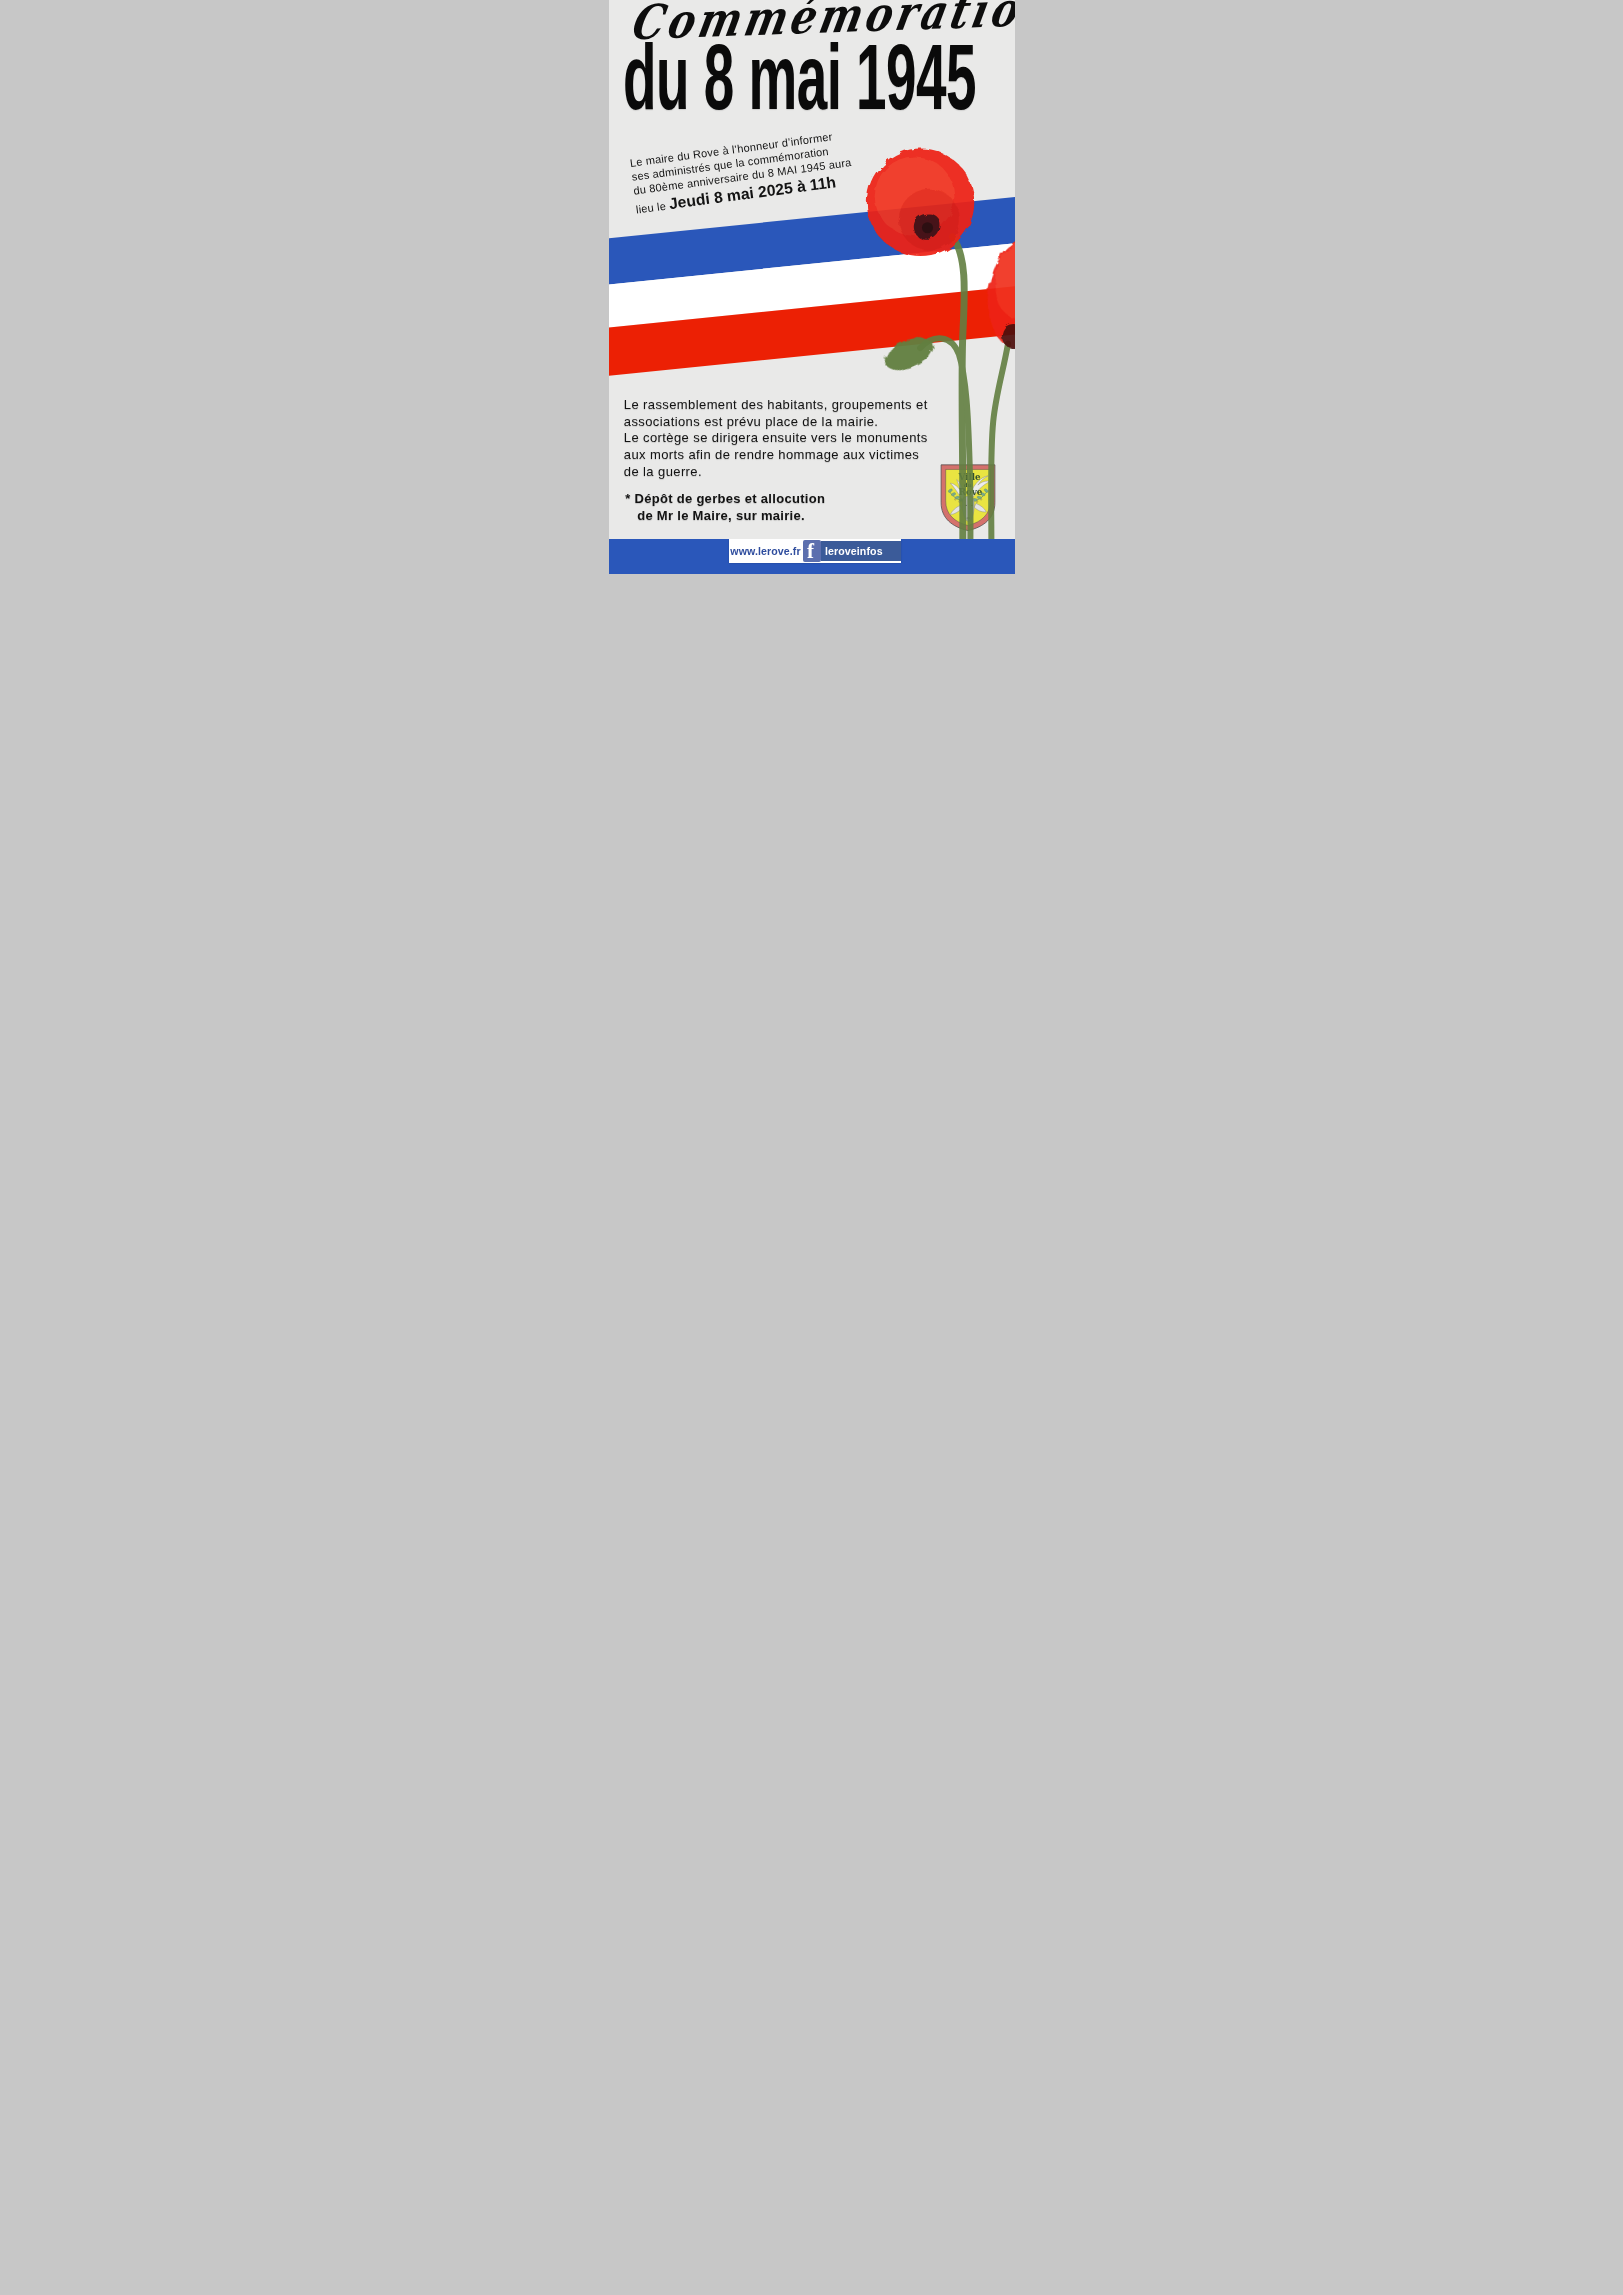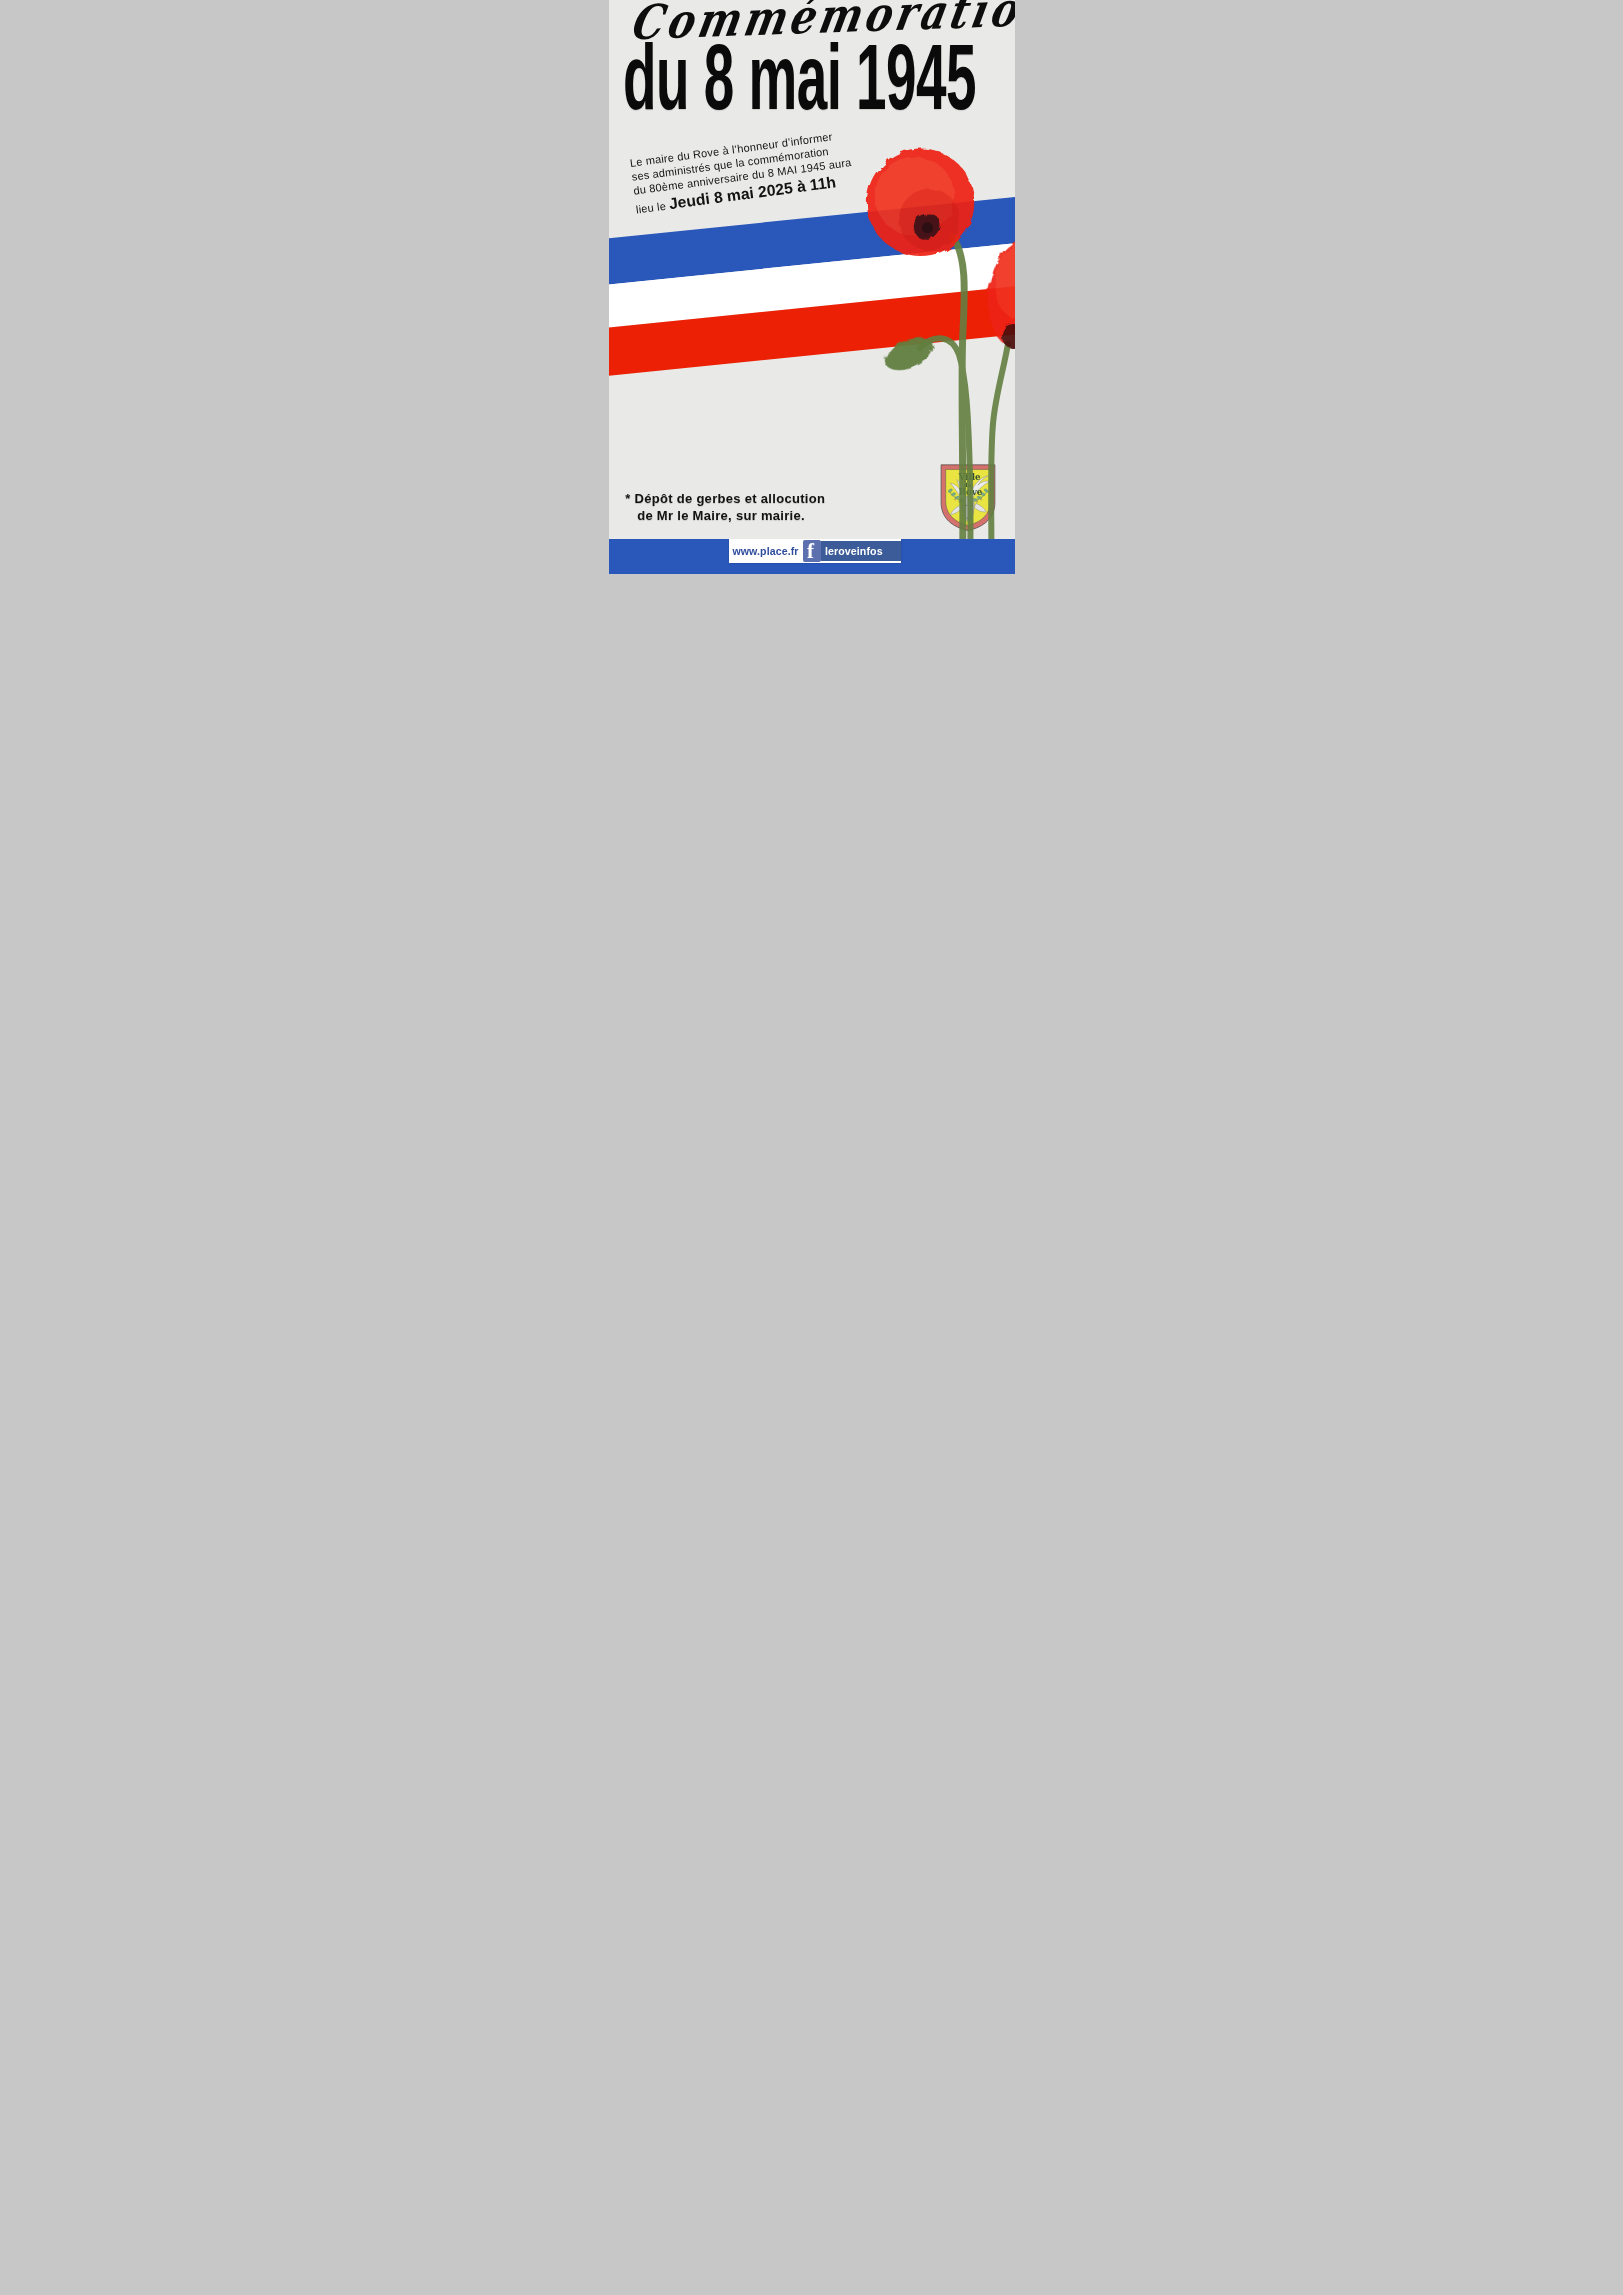--- a/index.html
+++ b/index.html
@@ -183,29 +183,36 @@
   <div class="title-script">Commémoration</div>
   <div class="title-main">du 8 mai 1945</div>
 
   <div class="intro">
     <p>Le maire du Rove à l’honneur d’informer</p>
     <p>ses administrés que la commémoration</p>
     <p>du 80ème anniversaire du 8 MAI 1945 aura</p>
     <p class="line4"><span>lieu le </span><span class="big">Jeudi 8 mai 2025 à 11h</span></p>
   </div>
 
+  <div class="body-text">
+    <p>Le rassemblement des habitants, groupements et</p>
+    <p>associations est prévu place de la mairie.</p>
+    <p>Le cortège se dirigera ensuite vers le monuments</p>
+    <p>aux morts afin de rendre hommage aux victimes</p>
+    <p>de la guerre.</p>
+  </div>
 
   <div class="note">
     <p>* Dépôt de gerbes et allocution</p>
     <p class="indent">de Mr le Maire, sur mairie.</p>
   </div>
 
   <div class="footer-band"></div>
   <div class="footer-box">
-    <div class="website">www.place.fr</div>
+    <div class="website">www.lerove.fr</div>
     <div class="fb-tile">
         <span>f</span>
       </div>
     <div class="fb-handle">leroveinfos</div>
   </div>
 
 </div>
 
 
 </body></html>

